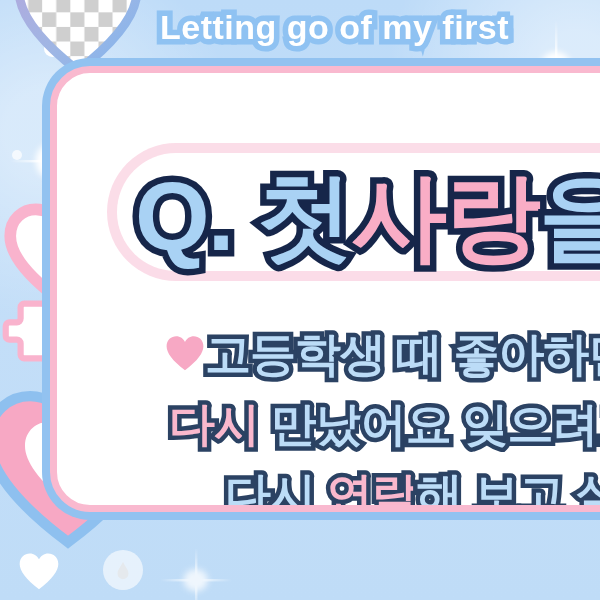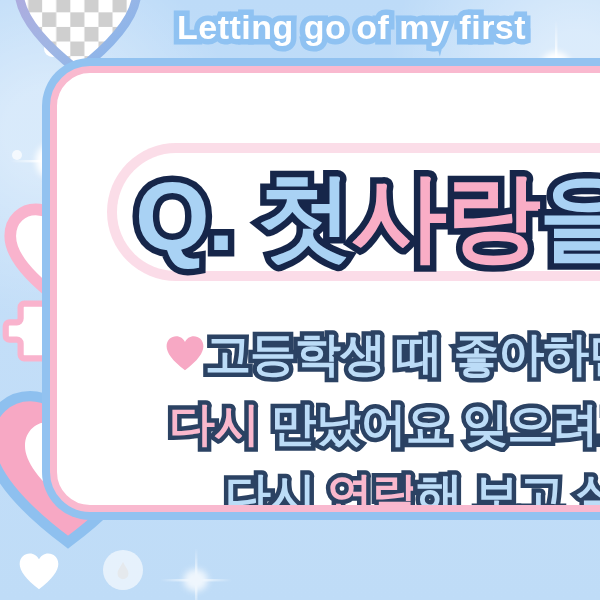--- a/index.html
+++ b/index.html
@@ -87,21 +87,21 @@
   .bchar.blue{color:#bcdcf7;}
   .bchar.pink{color:#f9b8cd;}
   .line1{left:148px;top:258px;}
   .line2{left:112px;top:328px;}
   .line3{left:168px;top:398px;}
 
   .bullet-heart{position:absolute;left:108px;top:262px;width:40px;height:37px;}
 
   
   .banner{
-    position:absolute;left:177px;top:8px;
+    position:absolute;left:160px;top:8px;
     font-size:34px;font-weight:900;letter-spacing:.5px;
     color:#ffffff;
     -webkit-text-stroke:11px #8fc2f2;
     paint-order:stroke fill;
     white-space:nowrap;
   }
 
   
   .outline-heart{position:absolute;left:6px;top:206px;width:106px;height:98px;}
   .outline-cross{position:absolute;left:2px;top:300px;width:62px;height:62px;}

